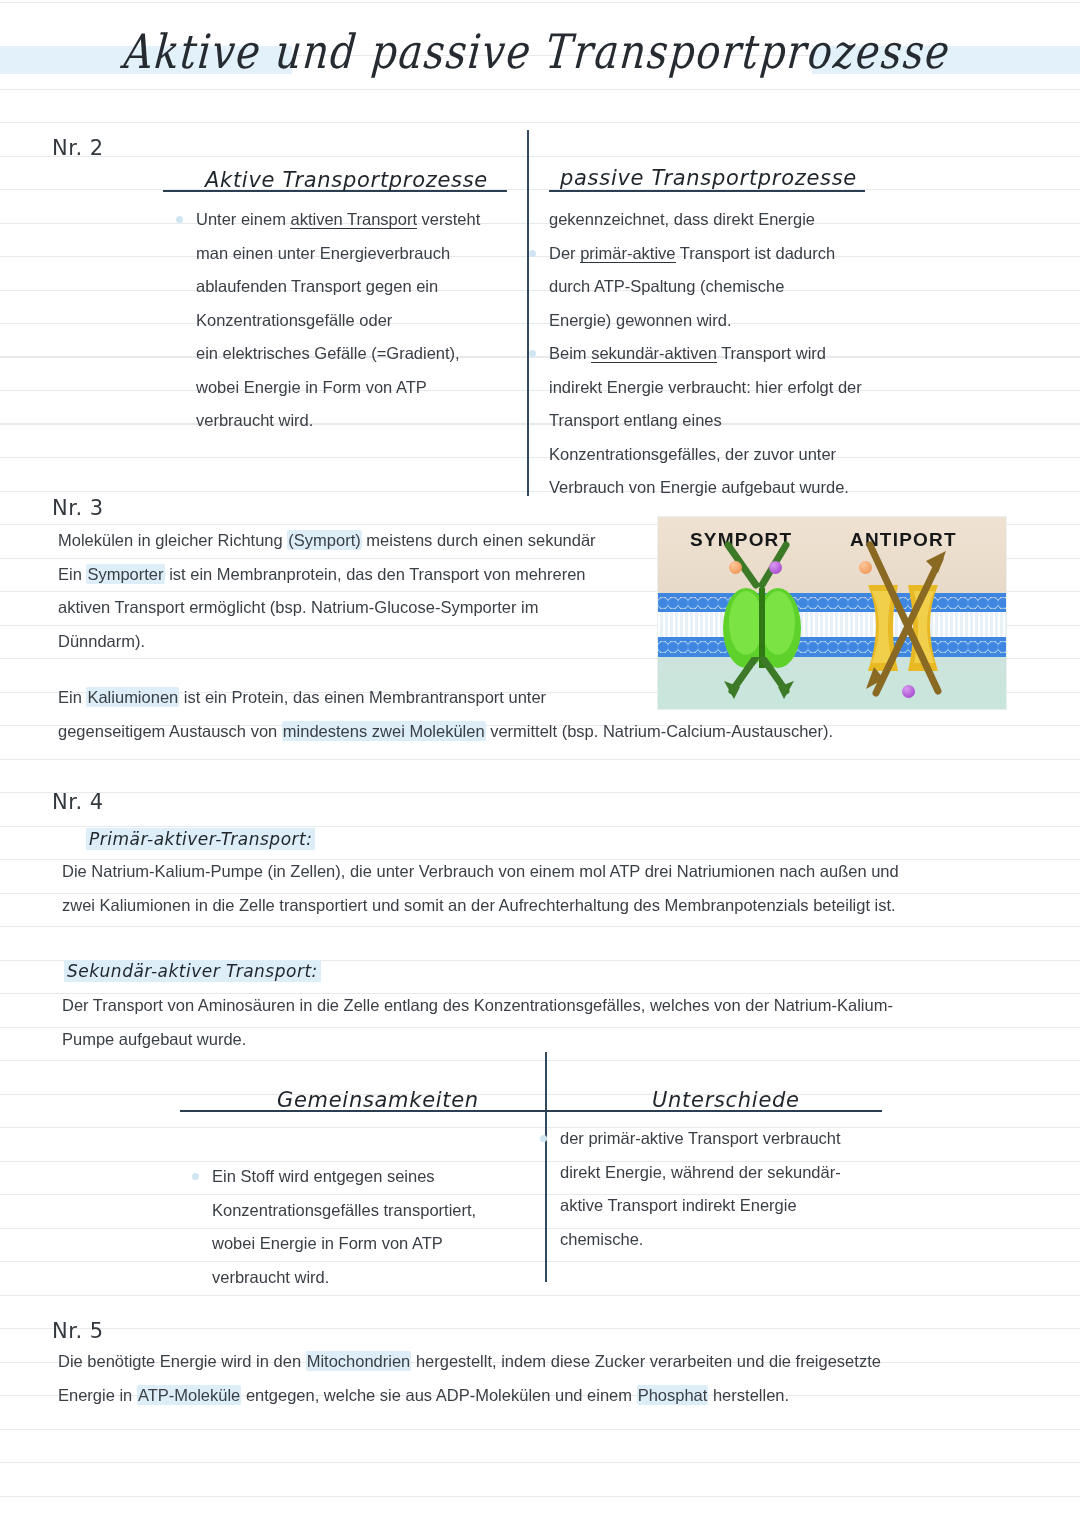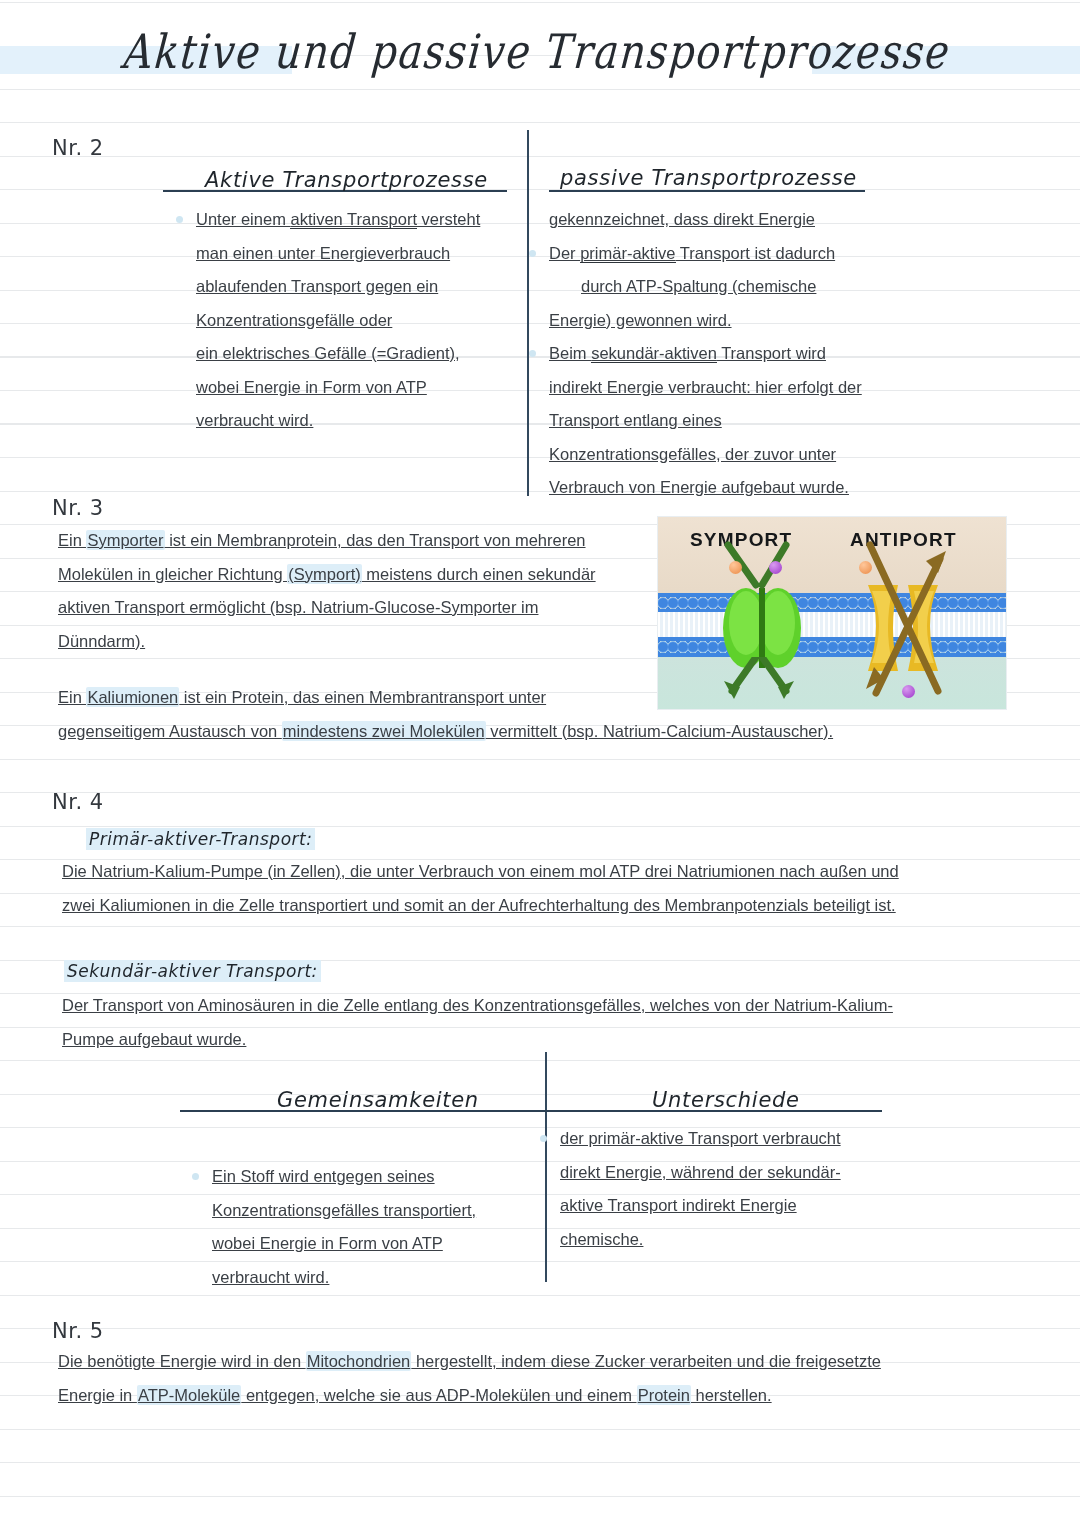--- a/index.html
+++ b/index.html
@@ -64,21 +64,20 @@
     color:#1f252b;
     white-space:nowrap;
   }
 
   .body-line{
     font-family:"Liberation Sans", sans-serif;
     font-size:16.5px;
     line-height:33.5px;
     color:#3a3f45;
     white-space:nowrap;
-    text-decoration:underline;
   }
   .bullet{
     position:absolute;
     width:7px;height:7px;border-radius:50%;
     background:#cfe6f2;
   }
   .hl{background:#ddeef8;padding:1px 1px;border-radius:2px;}
   .ul{border-bottom:1.4px solid #2f353b;}
 
   
@@ -171,21 +170,21 @@
       </div>
     </div>
   <div class="abs" id="t1-right" style="left:549px;top:203px;width:420px;">
       <div style="position: relative;">
         <div class="body-line"><span>gekennzeichnet, dass direkt Energie</span></div>
       </div>
       <div style="position: relative;">
         <span class="bullet" style="left: -20px; top: 13px;"></span>
         <div class="body-line"><span>Der </span><span class="ul">primär-aktive</span><span> Transport ist dadurch</span></div>
       </div>
-      <div style="position: relative; margin-left: 32px;">
+      <div style="position: relative;">
         <div class="body-line"><span>durch ATP-Spaltung (chemische</span></div>
       </div>
       <div style="position: relative;">
         <div class="body-line"><span>Energie) gewonnen wird.</span></div>
       </div>
       <div style="position: relative;">
         <span class="bullet" style="left: -20px; top: 13px;"></span>
         <div class="body-line"><span>Beim </span><span class="ul">sekundär-aktiven</span><span> Transport wird</span></div>
       </div>
       <div style="position: relative;">
@@ -197,22 +196,22 @@
       <div style="position: relative;">
         <div class="body-line"><span>Konzentrationsgefälles, der zuvor unter</span></div>
       </div>
       <div style="position: relative;">
         <div class="body-line"><span>Verbrauch von Energie aufgebaut wurde.</span></div>
       </div>
     </div>
 
   <div class="abs nr" style="left:52px;top:496px;">Nr. 3</div>
   <div class="abs" id="n3-p1" style="left:58px;top:524px;">
+      <div class="body-line"><span>Molekülen in gleicher Richtung </span><span class="hl">(Symport)</span><span> meistens durch einen sekundär</span></div>
       <div class="body-line"><span>Ein </span><span class="hl">Symporter</span><span> ist ein Membranprotein, das den Transport von mehreren</span></div>
-      <div class="body-line"><span>Molekülen in gleicher Richtung </span><span class="hl">(Symport)</span><span> meistens durch einen sekundär</span></div>
       <div class="body-line"><span>aktiven Transport ermöglicht (bsp. Natrium-Glucose-Symporter im</span></div>
       <div class="body-line"><span>Dünndarm).</span></div>
     </div>
   <div class="abs" id="n3-p2" style="left:58px;top:681px;">
       <div class="body-line"><span>Ein </span><span class="hl">Kaliumionen</span><span> ist ein Protein, das einen Membrantransport unter</span></div>
       <div class="body-line"><span>gegenseitigem Austausch von </span><span class="hl">mindestens zwei Molekülen</span><span> vermittelt (bsp. Natrium-Calcium-Austauscher).</span></div>
     </div>
 
   <div class="abs" id="figure">
     <div class="fig-label" style="left:32px;top:12px;">SYMPORT</div>
@@ -308,16 +307,16 @@
         <div class="body-line"><span>aktive Transport indirekt Energie</span></div>
       </div>
       <div style="position: relative;">
         <div class="body-line"><span>chemische.</span></div>
       </div>
     </div>
 
   <div class="abs nr" style="left:52px;top:1319px;">Nr. 5</div>
   <div class="abs" id="n5" style="left:58px;top:1345px;">
       <div class="body-line"><span>Die benötigte Energie wird in den </span><span class="hl">Mitochondrien</span><span> hergestellt, indem diese Zucker verarbeiten und die freigesetzte</span></div>
-      <div class="body-line"><span>Energie in </span><span class="hl">ATP-Moleküle</span><span> entgegen, welche sie aus ADP-Molekülen und einem </span><span class="hl">Protein</span><span> herstellen.</span></div>
+      <div class="body-line"><span>Energie in </span><span class="hl">ATP-Moleküle</span><span> entgegen, welche sie aus ADP-Molekülen und einem </span><span class="hl">Phosphat</span><span> herstellen.</span></div>
     </div>
 
 </div>
 
 </body></html>

